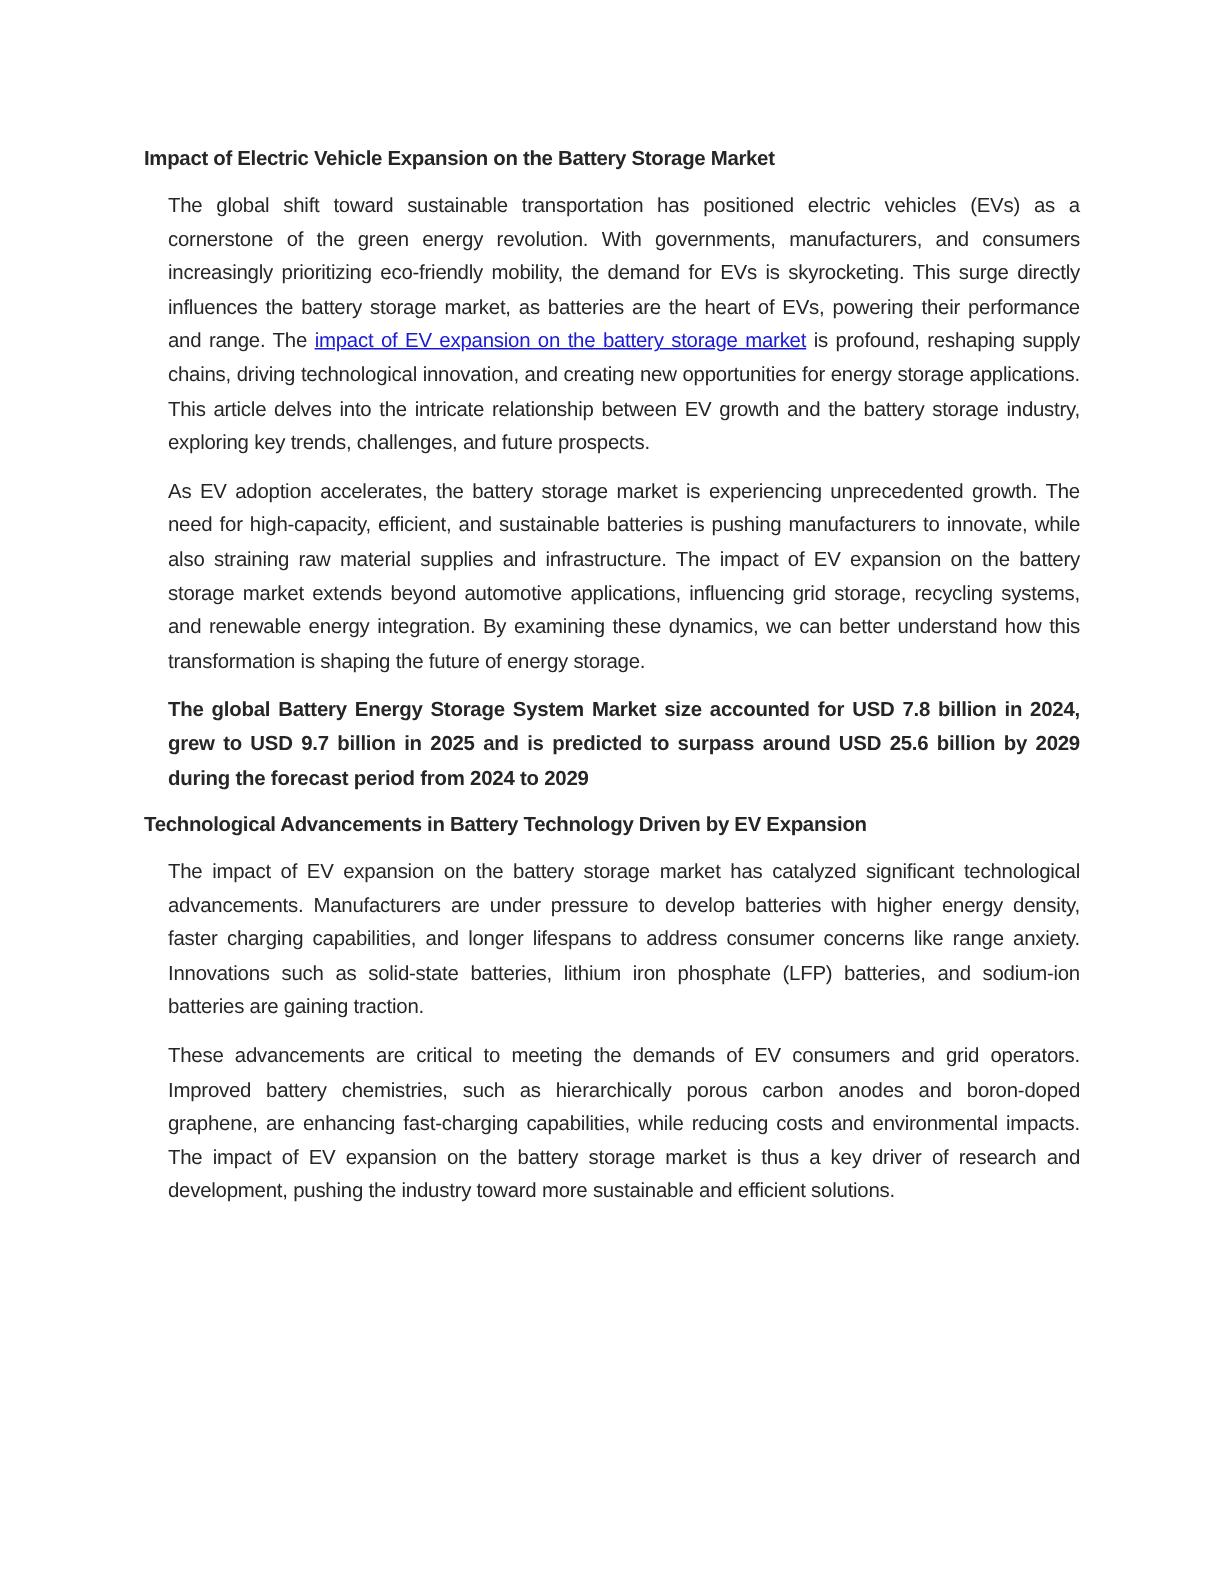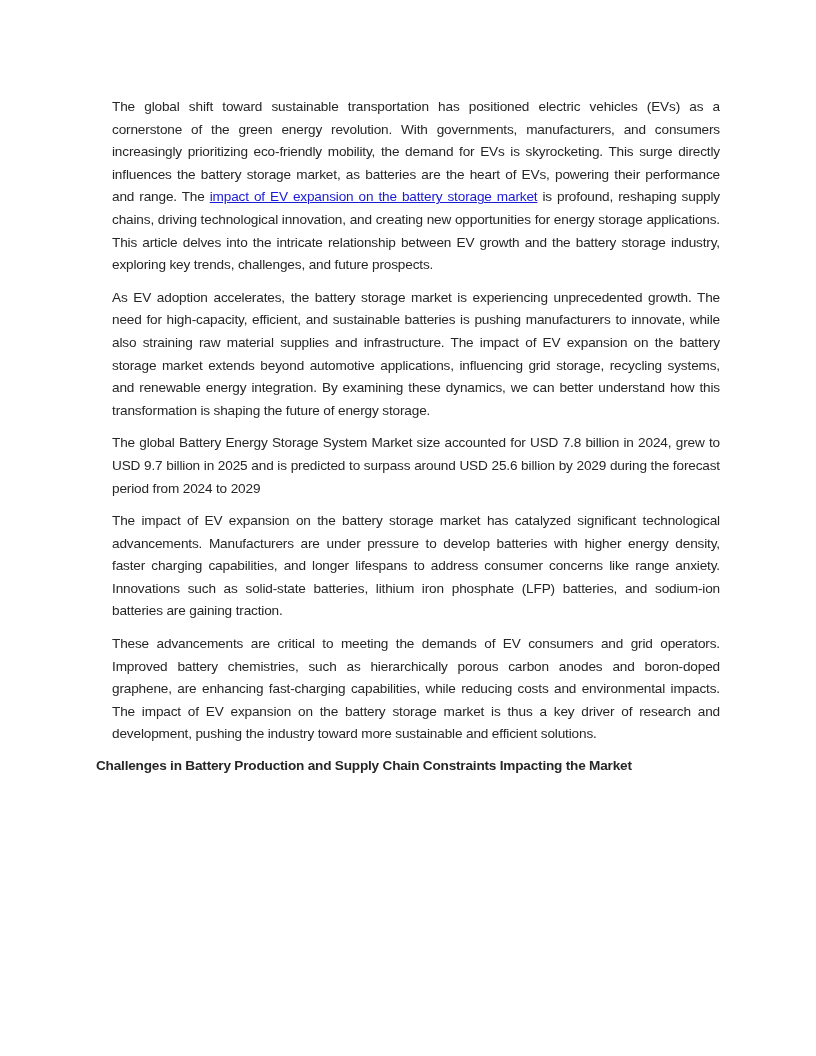--- a/index.html
+++ b/index.html
@@ -27,26 +27,27 @@
     }
     a.link {
       color: #1a1ad6;
       text-decoration: underline;
     }
   </style>
 </head>
 <body>
 
 <div class="page">
+  <div class="heading">Impact of Electric Vehicle Expansion on the Battery Storage Market</div>
 
   <p class="body"><span>The global shift toward sustainable transportation has positioned electric vehicles (EVs) as a cornerstone of the green energy revolution. With governments, manufacturers, and consumers increasingly prioritizing eco-friendly mobility, the demand for EVs is skyrocketing. This surge directly influences the battery storage market, as batteries are the heart of EVs, powering their performance and range. The </span><a class="link" href="#">impact of EV expansion on the battery storage market</a><span> is profound, reshaping supply chains, driving technological innovation, and creating new opportunities for energy storage applications. This article delves into the intricate relationship between EV growth and the battery storage industry, exploring key trends, challenges, and future prospects.</span></p>
 
   <p class="body">As EV adoption accelerates, the battery storage market is experiencing unprecedented growth. The need for high-capacity, efficient, and sustainable batteries is pushing manufacturers to innovate, while also straining raw material supplies and infrastructure. The impact of EV expansion on the battery storage market extends beyond automotive applications, influencing grid storage, recycling systems, and renewable energy integration. By examining these dynamics, we can better understand how this transformation is shaping the future of energy storage.</p>
 
-  <p class="body" style="text-align: justify;">The global Battery Energy Storage System Market size accounted for USD 7.8 billion in 2024, grew to USD 9.7 billion in 2025 and is predicted to surpass around USD 25.6 billion by 2029 during the forecast period from 2024 to 2029</p>
+  <p class="body" style="text-align: justify; font-weight: bold;">The global Battery Energy Storage System Market size accounted for USD 7.8 billion in 2024, grew to USD 9.7 billion in 2025 and is predicted to surpass around USD 25.6 billion by 2029 during the forecast period from 2024 to 2029</p>
 
+  <div class="heading">Technological Advancements in Battery Technology Driven by EV Expansion</div>
 
   <p class="body">The impact of EV expansion on the battery storage market has catalyzed significant technological advancements. Manufacturers are under pressure to develop batteries with higher energy density, faster charging capabilities, and longer lifespans to address consumer concerns like range anxiety. Innovations such as solid-state batteries, lithium iron phosphate (LFP) batteries, and sodium-ion batteries are gaining traction.</p>
 
   <p class="body">These advancements are critical to meeting the demands of EV consumers and grid operators. Improved battery chemistries, such as hierarchically porous carbon anodes and boron-doped graphene, are enhancing fast-charging capabilities, while reducing costs and environmental impacts. The impact of EV expansion on the battery storage market is thus a key driver of research and development, pushing the industry toward more sustainable and efficient solutions.</p>
 
-  <div class="heading">Challenges in Battery Production and Supply Chain Constraints Impacting the Market</div>
 </div>
 
 </body></html>

